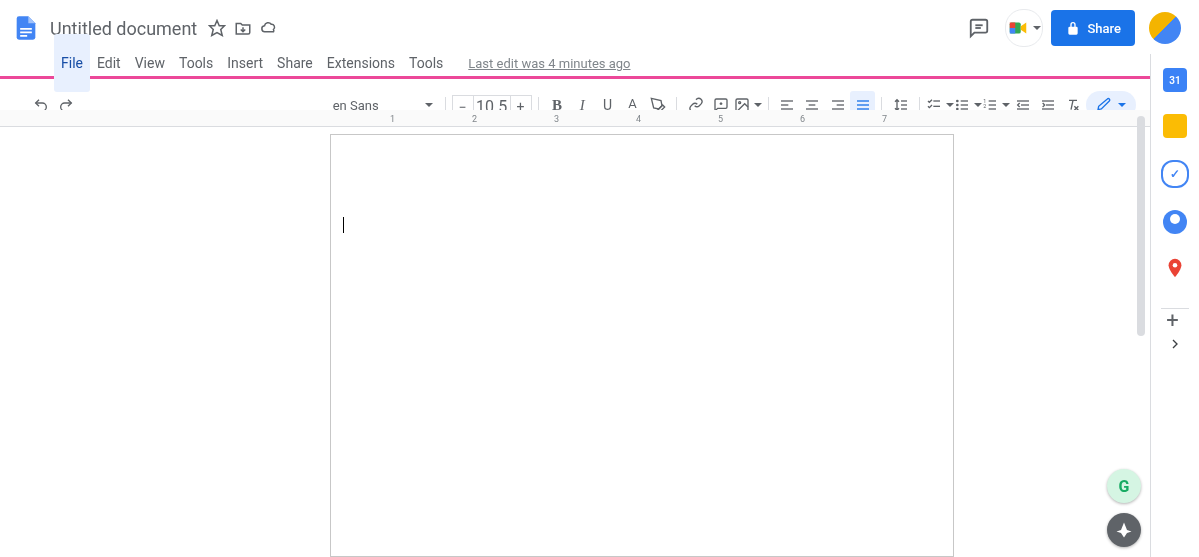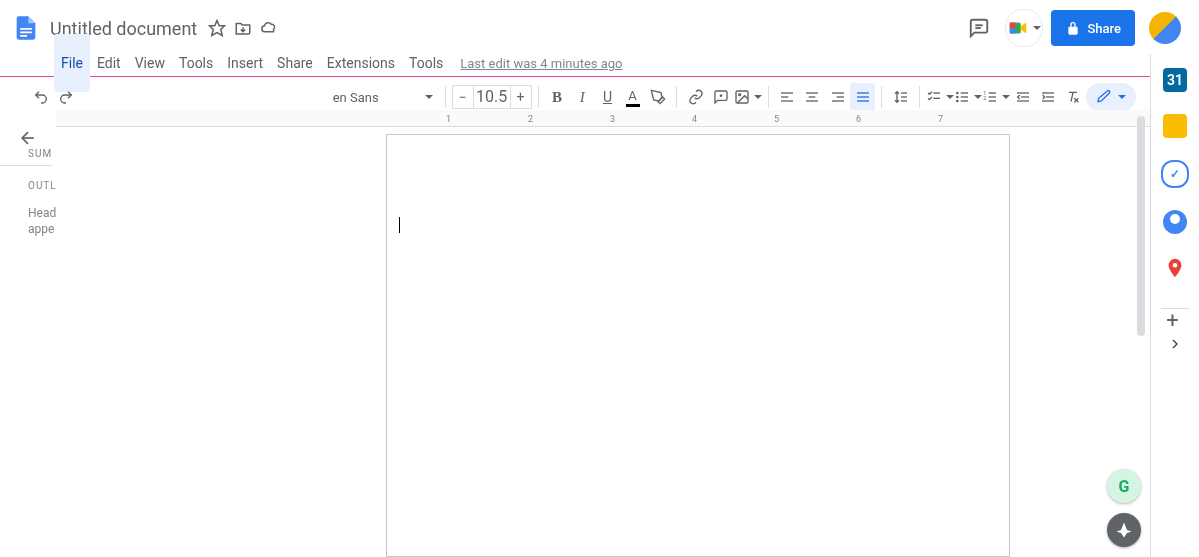--- a/index.html
+++ b/index.html
@@ -24,40 +24,40 @@
   .comments-btn,.meet-btn{width:36px;height:36px;display:flex;align-items:center;justify-content:center;color:var(--g-gray-700);border-radius:18px}
   .meet-btn{border:1px solid var(--g-gray-200);margin:0 8px}
   .share-btn{background:var(--g-blue);color:#fff;height:36px;border-radius:4px;display:flex;align-items:center;padding:0 14px;font-weight:500}
   .share-btn svg{margin-right:6px}
   .avatar{width:32px;height:32px;border-radius:16px;margin:0 10px 0 14px;background:linear-gradient(135deg,#f4b400 0 50%,#4285f4 50% 100%)}
 
   
   .menubar{display:flex;align-items:center;height:26px;padding-left:54px;color:var(--g-gray-700);font-size:14px}
   .menu-item{padding:21px 7px;border-radius:3px;cursor:pointer}
   .menu-item.active{background:#e8f0fe;color:#174ea6}
-  .last-edit{margin-left:10px;color:var(--g-gray-600);text-decoration:underline;font-size:13px}
-
-  
-  .toolbar{display:flex;align-items:center;height:40px;border-top:1px solid #ec4899;border-bottom:1px solid #dadce0;padding:0 28px;color:var(--g-gray-700)}
+  .last-edit{margin-left:18px;color:var(--g-gray-600);text-decoration:underline;font-size:13px}
+
+  
+  .toolbar{display:flex;align-items:flex-end;height:40px;border-top:3px solid #ec4899;border-bottom:1px solid #dadce0;padding:0 28px;color:var(--g-gray-700)}
   .tool{width:28px;height:28px;display:flex;align-items:center;justify-content:center;border-radius:3px;font-size:13px}
   .tool.wide{width:auto;padding:0 6px}
   .tool svg{display:block}
   .vsep{width:1px;height:22px;background:#dadce0;margin:0 6px}
   .fontbox{display:flex;align-items:center;padding:0 6px;min-width:100px;justify-content:space-between}
   .sizebox{display:flex;align-items:center}
   .sizebox .sq{width:20px;height:22px;border:1px solid #dadce0;display:flex;align-items:center;justify-content:center;font-size:14px}
   .sizebox .val{width:36px;height:22px;border:1px solid #dadce0;border-left:none;border-right:none;text-align:center;font-size:16px;line-height:22px}
   .tool.active{background:#e8f0fe;color:var(--g-blue)}
   .pen-pill{display:flex;align-items:center;background:#e8f0fe;color:var(--g-blue);border-radius:16px;height:28px;padding:0 10px;margin-left:auto}
   .collapse-caret{width:28px;height:28px;display:flex;align-items:center;justify-content:center;color:var(--g-gray-700);margin-left:10px}
 
   
   .rightrail{position:absolute;top:54px;right:0;bottom:0;width:48px;border-left:1px solid #dadce0;background:#fff;display:flex;flex-direction:column;align-items:center;padding-top:14px;gap:22px}
   .rr-icon{width:24px;height:24px;display:flex;align-items:center;justify-content:center}
-  .rr-cal{background:#0369a1;color:#fff;border-radius:4px;font-size:14px;font-weight:600}
+  .rr-cal{background:#3b82f6;color:#fff;border-radius:4px;font-size:10px;font-weight:600}
   .rr-keep{background:#fbbc04;border-radius:4px}
   .rr-tasks{border:2px solid #4285f4;border-radius:12px;position:relative}
   .rr-tasks::after{content:"✓";color:#4285f4;font-weight:900;font-size:12px;position:absolute;inset:0;display:flex;align-items:center;justify-content:center}
   .rr-contacts{border-radius:12px;background:#4285f4;position:relative}
   .rr-contacts::after{content:"";width:10px;height:10px;border-radius:5px;background:#fff;position:absolute;top:4px;left:7px}
   .rr-maps svg{display:block}
   .rr-bottom{margin-top:auto;margin-bottom:14px;display:flex;flex-direction:column;align-items:center;gap:14px}
 
   
   .workspace{position:absolute;left:0;right:48px;top:110px;bottom:0;display:flex;background:#fff}
@@ -321,35 +321,20 @@
       <span class="caret-down" style="margin-left:6px"></span>
     </div>
     <div class="collapse-caret">
       <svg width="14" height="14" viewBox="0 0 24 24" fill="none" stroke="currentColor" stroke-width="2">
           <polyline points="18 15 12 9 6 15"></polyline>
         </svg>
     </div>
   </div>
 
   <div class="workspace">
-    <div class="leftpane">
-      <div class="outline-toggle">
-        <svg width="20" height="20" viewBox="0 0 24 24" fill="none" stroke="currentColor" stroke-width="2">
-            <line x1="19" y1="12" x2="5" y2="12"></line>
-            <polyline points="12 19 5 12 12 5"></polyline>
-          </svg>
-      </div>
-      <div class="outline-panel">
-        <div class="outline-sum">SUM</div>
-        <div class="outline-out">OUTL</div>
-        <div class="outline-note">
-          <span>Head</span><br><span>appe</span>
-        </div>
-      </div>
-    </div>
     <div class="doc-area">
       <div class="ruler">
         <div class="ruler-inner" id="ruler-inner">
             <span class="tick" style="left: 60px;">1</span>
             <span class="tick" style="left: 142px;">2</span>
             <span class="tick" style="left: 224px;">3</span>
             <span class="tick" style="left: 306px;">4</span>
             <span class="tick" style="left: 388px;">5</span>
             <span class="tick" style="left: 470px;">6</span>
             <span class="tick" style="left: 552px;">7</span>

